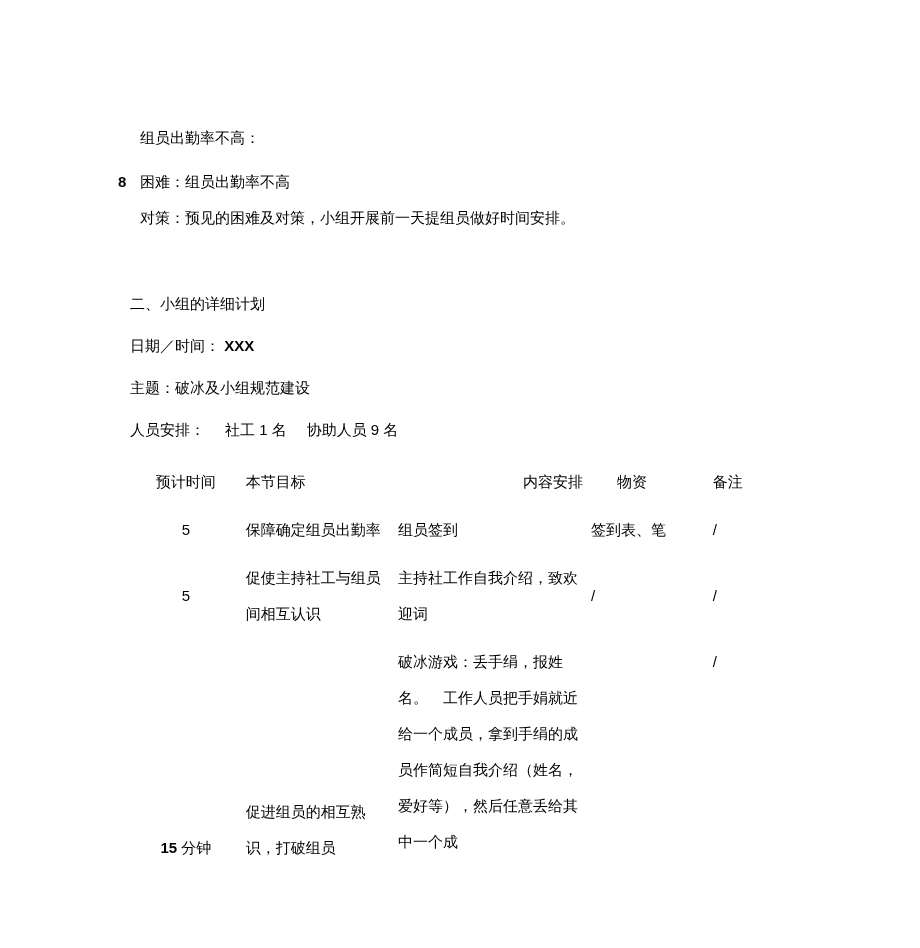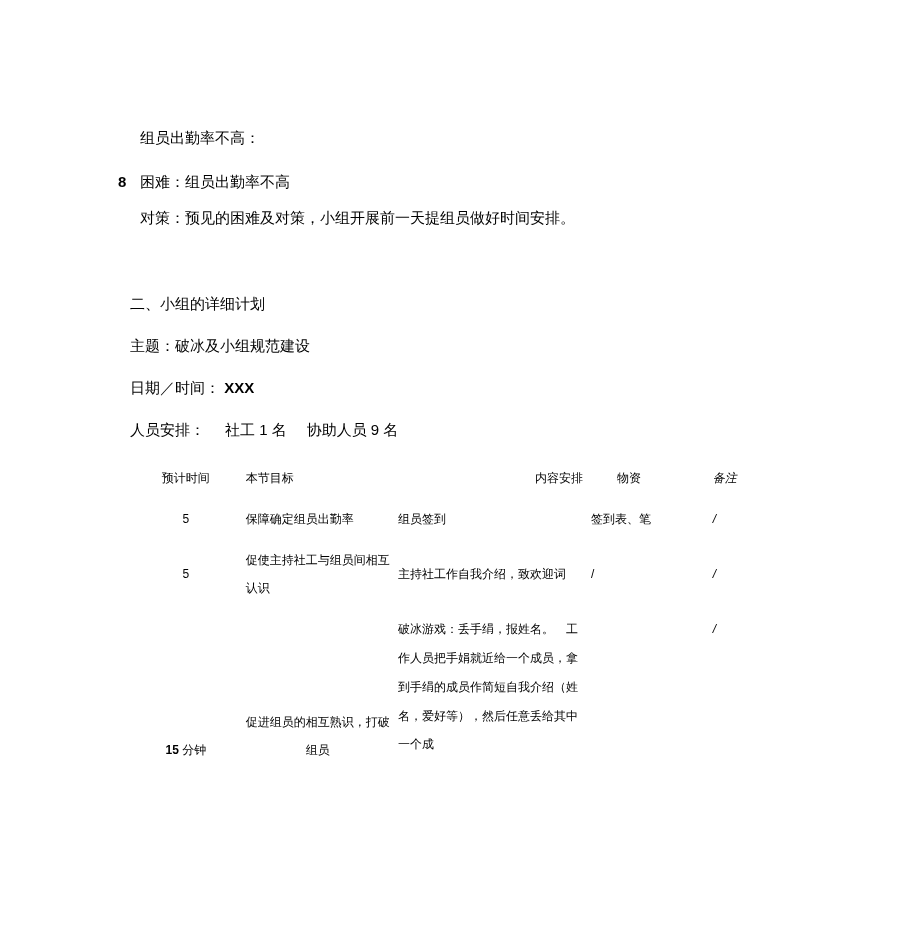--- a/index.html
+++ b/index.html
@@ -31,57 +31,57 @@
     width: 100%;
     margin-top: 10px;
     border-collapse: collapse;
     table-layout: fixed;
   }
   table.plan th, table.plan td {
     text-align: left;
     vertical-align: top;
     padding: 6px 4px;
     font-weight: normal;
-    font-size: 12px;
+    font-size: 15px;
     line-height: 2.4;
   }
   table.plan th { text-align: center; font-weight: normal; }
   .col-time { width: 110px; text-align: center !important; vertical-align: middle !important; }
   .col-goal { width: 150px; vertical-align: middle !important; }
   .col-content { width: 190px; vertical-align: middle !important; }
   .col-res { width: 120px; text-align: left; vertical-align: middle !important; }
-  .col-note { width: 80px; text-align: left; vertical-align: top !important; padding-right: 10px !important; font-style: italic;}
+  .col-note { width: 80px; text-align: left; vertical-align: top !important; padding-right: 10px !important;}
   .vmid { vertical-align: middle !important; }
   .r3 td { vertical-align: top !important; }
-  .r3 .col-goal, .r3 .col-time { vertical-align: bottom !important; padding-bottom: 0 !important; text-align: center; }
+  .r3 .col-goal, .r3 .col-time { vertical-align: bottom !important; padding-bottom: 0 !important; }
 </style>
 </head>
 <body>
 
 <div class="page">
 
   <div class="indent">组员出勤率不高：</div>
 
   <div style="position: relative; margin-top: 8px;">
     <span class="num8 bold-num" style="position:absolute; left:-12px;">8</span>
     <div class="indent">困难：组员出勤率不高</div>
   </div>
 
   <div class="indent">对策：预见的困难及对策，小组开展前一天提组员做好时间安排。</div>
 
   <div class="sec-title">二、小组的详细计划</div>
 
 
   <div class="line">
-    <span>主题：</span><span>破冰及小组规范建设</span>
+    <span>日期／时间：</span>
+    <span class="bold-num">XXX</span>
   </div>
 
   <div class="line">
-    <span>日期／时间：</span>
-    <span class="bold-num">XXX</span>
+    <span>主题：</span><span>破冰及小组规范建设</span>
   </div>
 
   <div class="line staff-row">
     <span>人员安排：</span>
     <span>社工 1 名</span>
     <span>协助人员 9 名</span>
   </div>
 
   <table class="plan">
     <thead>

